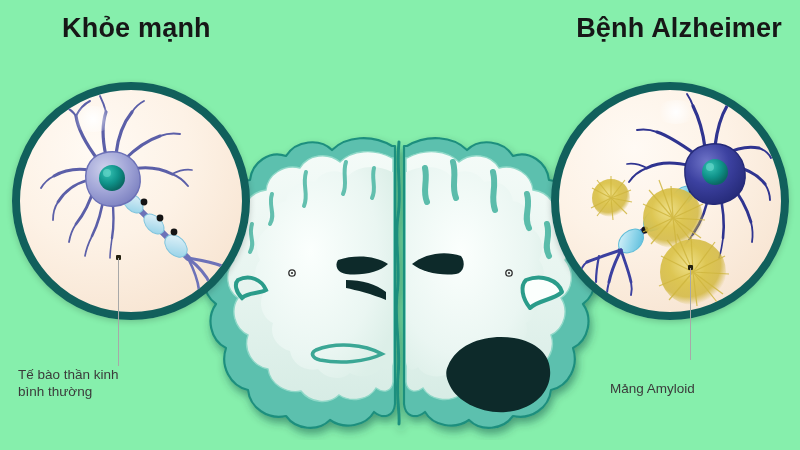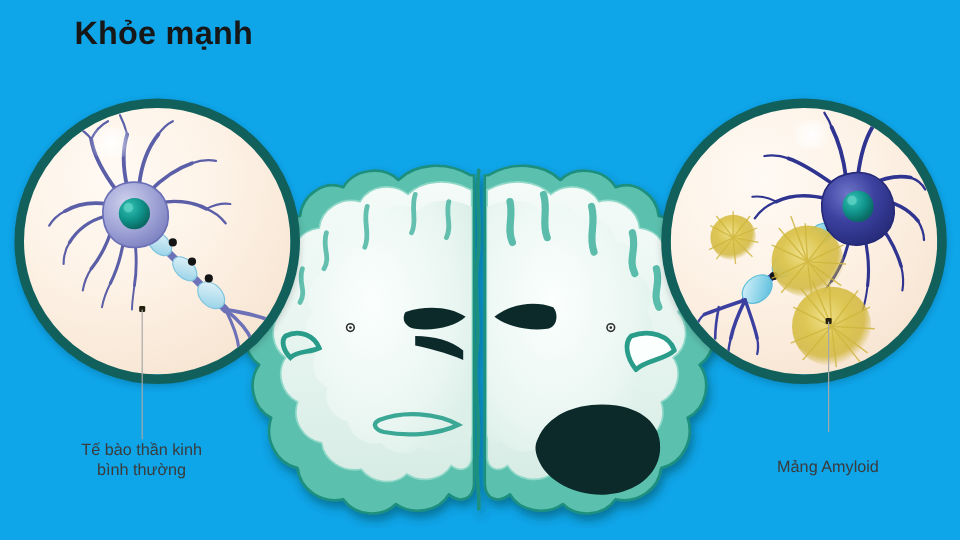--- a/index.html
+++ b/index.html
@@ -4,21 +4,21 @@
 <title>Alzheimer Infographic</title>
 <style>
   html,body{margin:0;padding:0;background:#ffffff;}
   body{
     font-family:"Liberation Sans","DejaVu Sans",sans-serif;
     -webkit-font-smoothing:antialiased;
   }
   #canvas{
     position:relative;
     width:800px;height:450px;
-    background:#0ea5e9;
+    background:#86efac;
     overflow:hidden;
   }
 
   
   .title{
     position:absolute;
     font-weight:bold;
     font-size:27px;
     letter-spacing:.2px;
     color:#171717;
@@ -68,32 +68,33 @@
     background:#23200f;
   }
   #dot-healthy{ left:116px; top:255px; }
   #dot-alz{     left:688px; top:265px; }
 
   .caption{
     position:absolute;
     font-size:13.5px;
     line-height:17px;
     color:#3b3b3b;
-    text-align:center;
+    text-align:left;
     white-space:pre-line;
   }
   #caption-healthy{ left:18px;  top:366px; width:200px; }
   #caption-alz{     left:610px; top:380px; width:160px; }
 </style>
 </head>
 <body>
 
 <div id="canvas">
 
   <div class="title" id="title-healthy">Khỏe mạnh</div>
+  <div class="title" id="title-alz">Bệnh Alzheimer</div>
 
   <div id="brain">
     <svg viewBox="0 0 410 312" width="410" height="312">
       <defs>
         <linearGradient id="wmG" x1="0" y1="0" x2="0" y2="1">
           <stop offset="0%" stop-color="#f4fbf8"></stop>
           <stop offset="55%" stop-color="#e6f4ef"></stop>
           <stop offset="100%" stop-color="#d7ece5"></stop>
         </linearGradient>
         <radialGradient id="innerG" cx="40%" cy="40%" r="70%">

